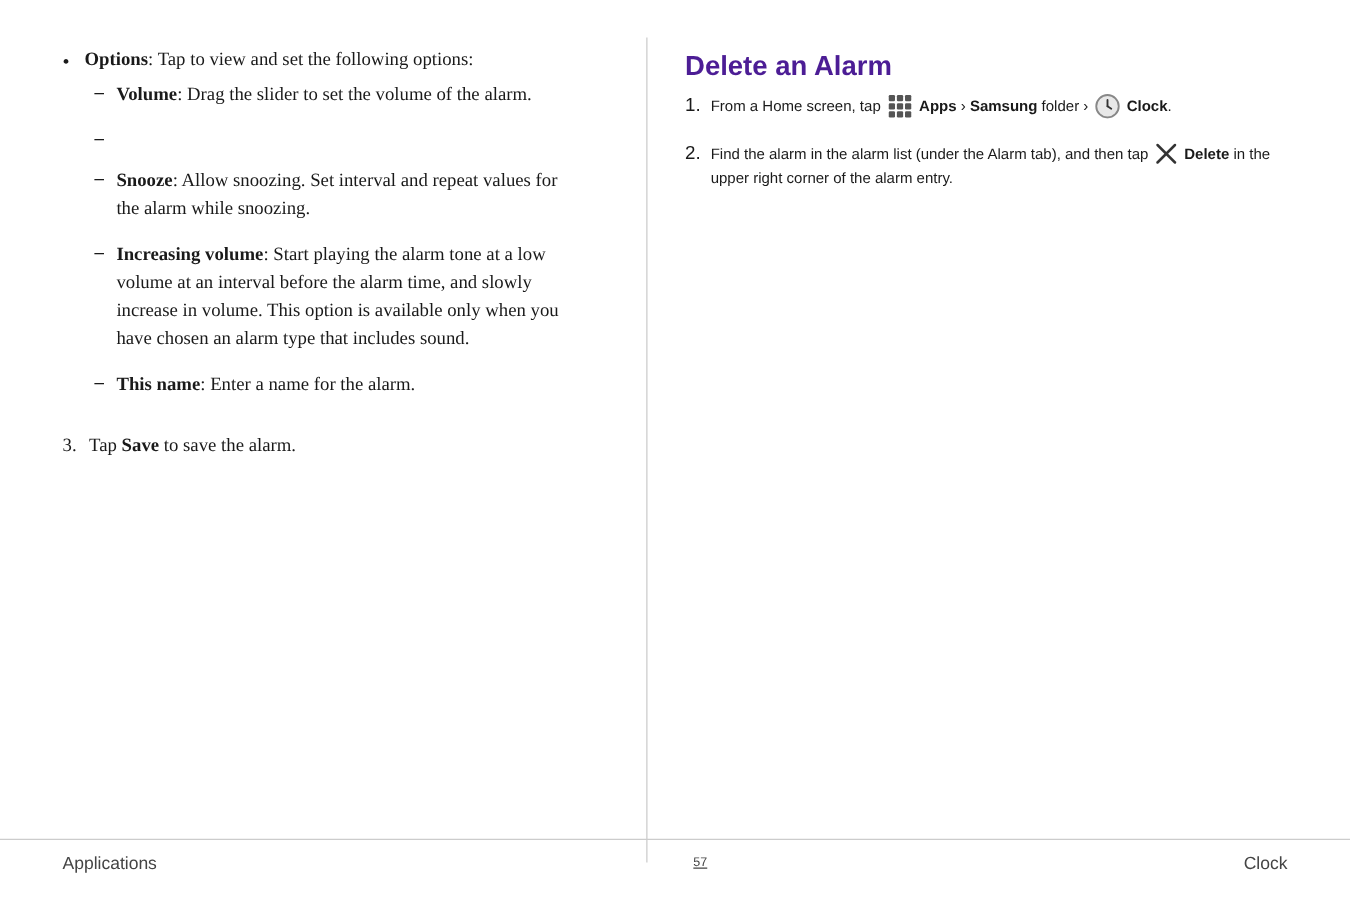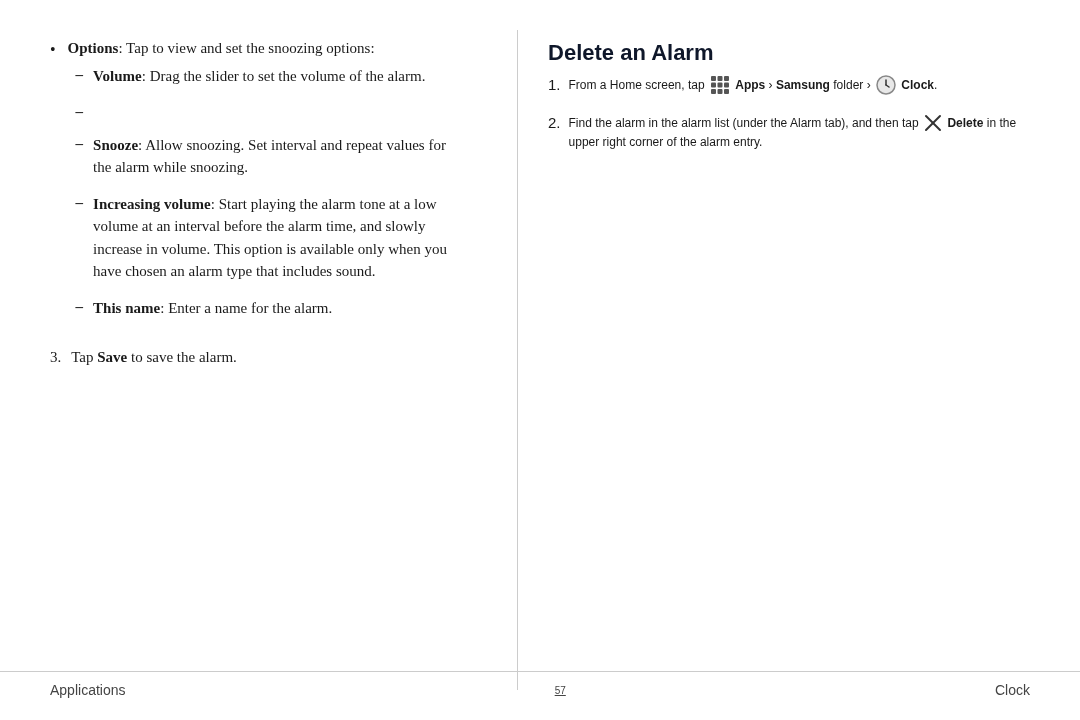--- a/index.html
+++ b/index.html
@@ -98,21 +98,21 @@
       margin-right: 10px;
       flex-shrink: 0;
       font-size: 15px;
     }
 
     
     .section-title {
       font-size: 22px;
       font-weight: bold;
       margin-bottom: 10px;
-      color: #0f172a;
+      color: #4c1d95;
       font-family: 'Arial', sans-serif;
     }
 
     .section-intro {
       margin-bottom: 18px;
       line-height: 1.6;
       font-family: 'Arial', sans-serif;
       font-size: 15px;
     }
 
@@ -214,21 +214,21 @@
   </style>
 </head>
 <body>
 
 <div class="page-container">
 
   <div class="left-column">
     <div class="bullet-item">
       <span class="bullet-dot">•</span>
       <div>
-        <span class="bold">Options</span><span>: Tap to view and set the snoozing options:</span>
+        <span class="bold">Options</span><span>: Tap to view and set the following options:</span>
 
         <div class="sub-list">
 
           <div class="sub-item">
             <span class="dash">–</span>
             <div class="sub-item-content">
               <span class="bold">Volume</span><span>: Drag the slider to set the volume of the alarm.</span>
             </div>
           </div>
 

